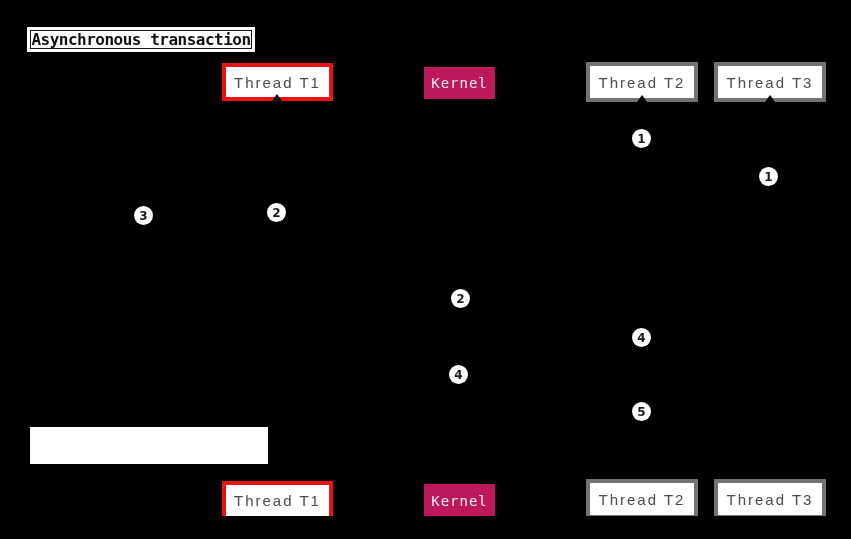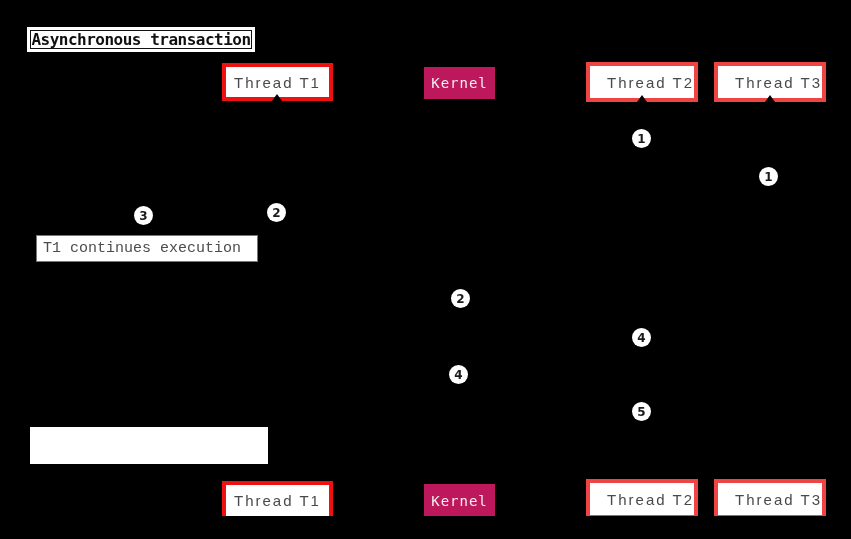--- a/index.html
+++ b/index.html
@@ -13,21 +13,21 @@
     display:flex;align-items:center;justify-content:center;
     font-family:"DejaVu Sans Mono",monospace;font-weight:bold;
     font-size:16px;color:#101010;white-space:nowrap;letter-spacing:-0.5px;
   }
   .actor{
     background:#ffffff;display:flex;align-items:center;justify-content:center;
     font-family:"Liberation Sans",sans-serif;font-size:15px;color:#4a4a4a;
     letter-spacing:2px;white-space:nowrap;
   }
   .actor.red{border:4px solid #ee1111;}
-  .actor.blue{border:4px solid #ef4444;justify-content:flex-end;}
+  .actor.blue{border:4px solid #737373;}
   .kernel{
     background:#be185d;display:flex;align-items:center;justify-content:center;
     font-family:"DejaVu Sans Mono",monospace;font-size:14px;color:#f0f0f0;
     letter-spacing:1px;white-space:nowrap;
   }
   .marker{
     width:19px;height:19px;border-radius:50%;background:#ffffff;
     display:flex;align-items:center;justify-content:center;
     font-family:"DejaVu Sans",sans-serif;font-weight:bold;font-size:12px;color:#1a1a1a;
   }
@@ -86,23 +86,20 @@
   <div class="abs marker" style="left:632px;top:328px;">
     <span>4</span>
   </div>
   <div class="abs marker" style="left:449px;top:365px;">
     <span>4</span>
   </div>
   <div class="abs marker" style="left:632px;top:402px;">
     <span>5</span>
   </div>
 
-  <div class="abs note-box" style="left:36px;top:235px;width:222px;height:27px;">
-    <span>T1 continues execution</span>
-  </div>
 
   <div class="abs blank-box" style="left:30px;top:427px;width:238px;height:37px;">
     <span></span>
   </div>
 
   <div class="abs notch down" style="left:272px;top:481px;"></div>
   <div class="abs notch down" style="left:637px;top:479px;"></div>
   <div class="abs notch down" style="left:765px;top:479px;"></div>
 
   <div class="abs actor red" style="left:222px;top:481px;width:111px;height:39px;">

